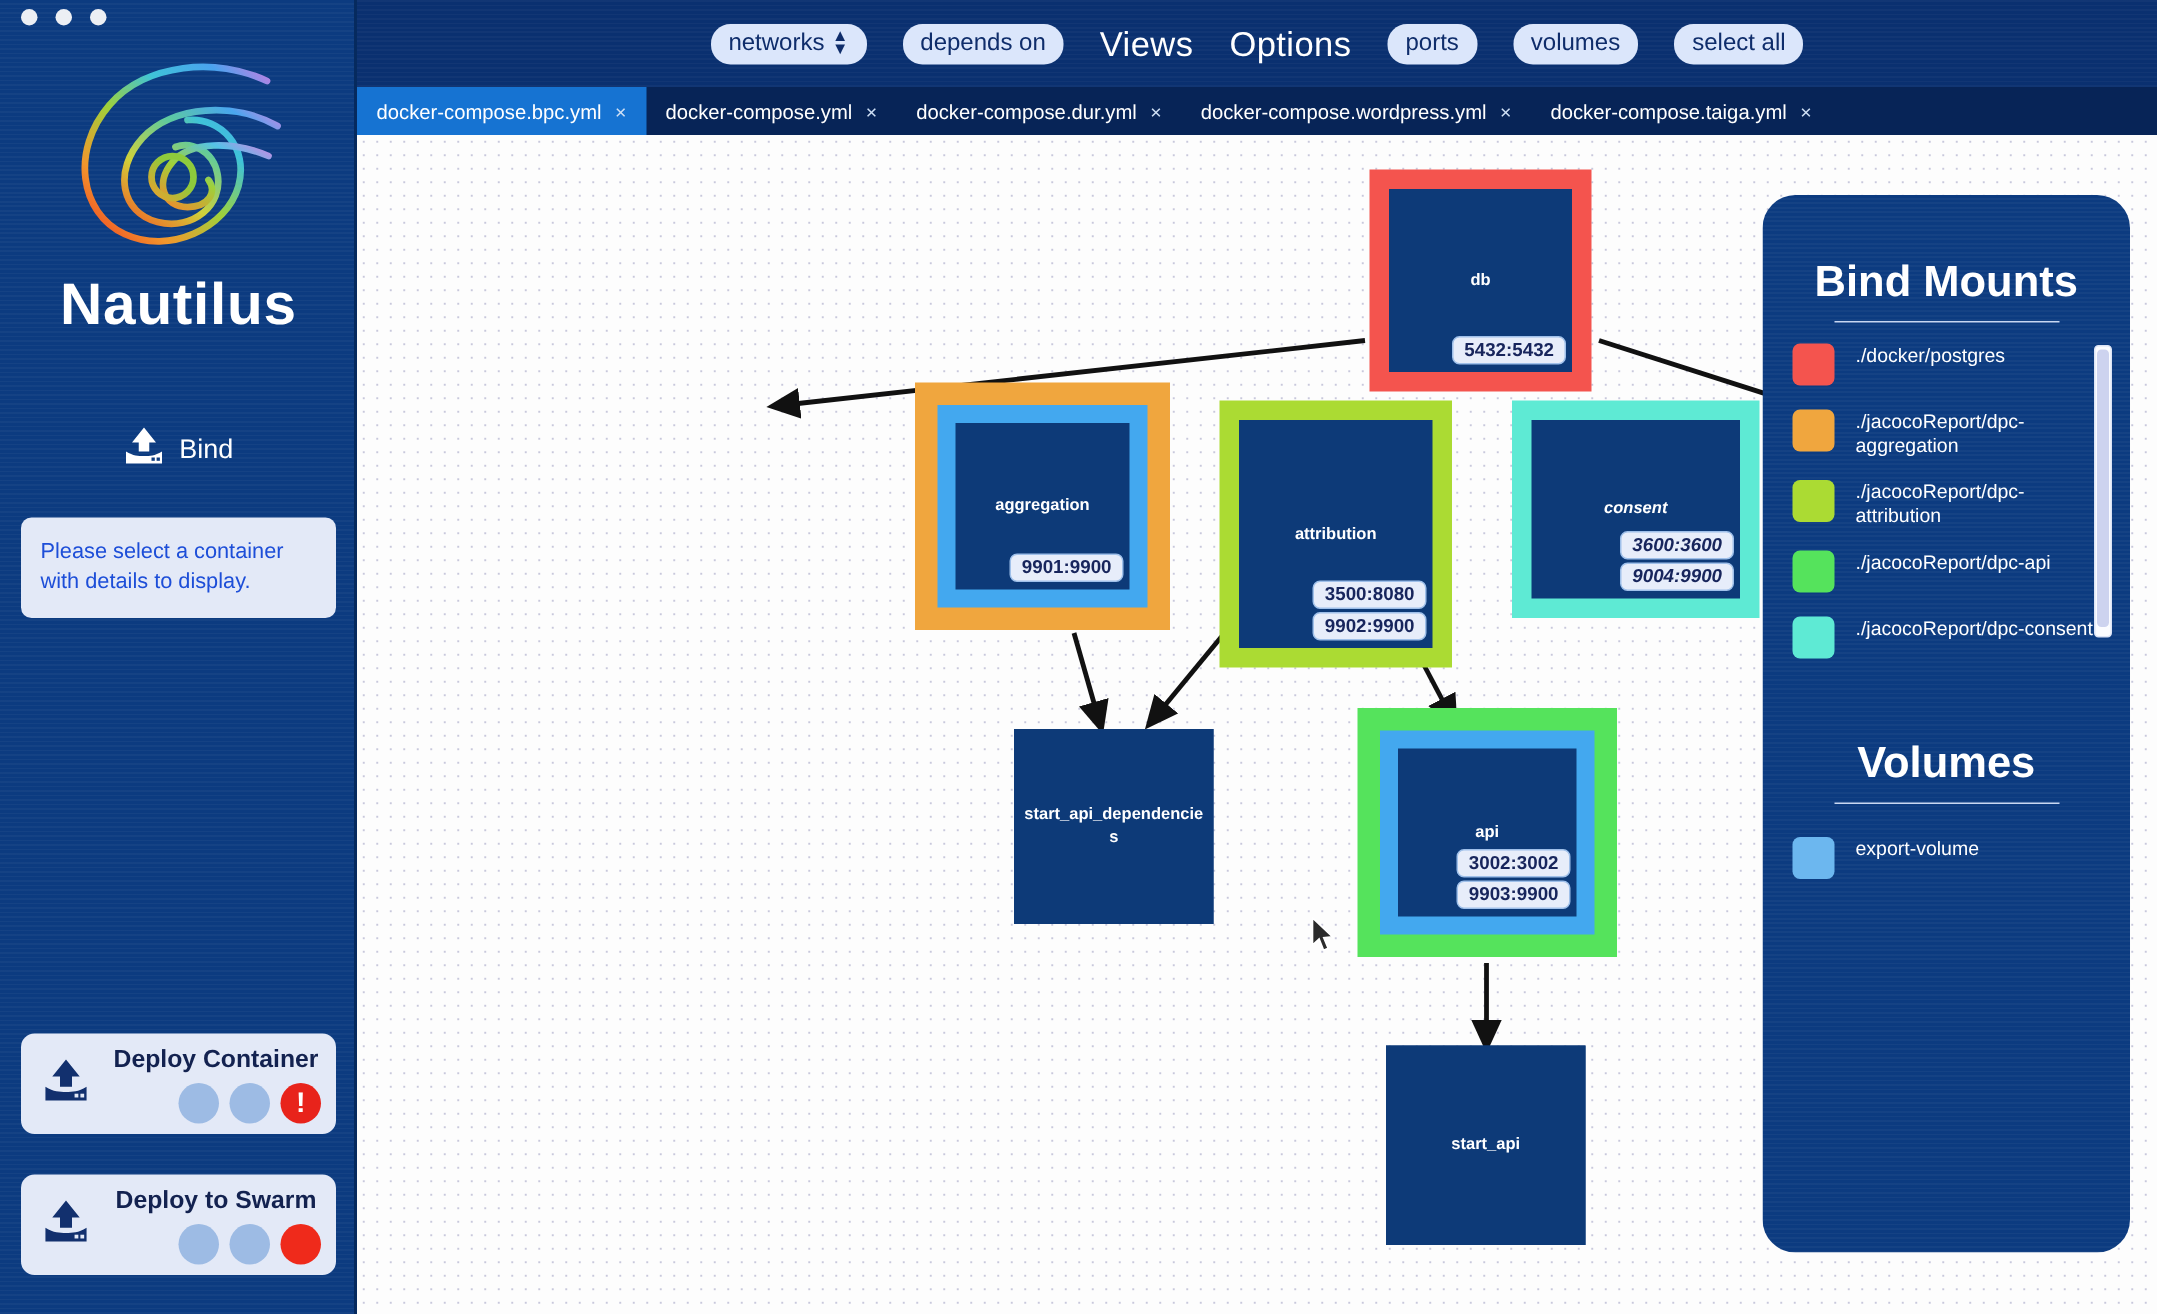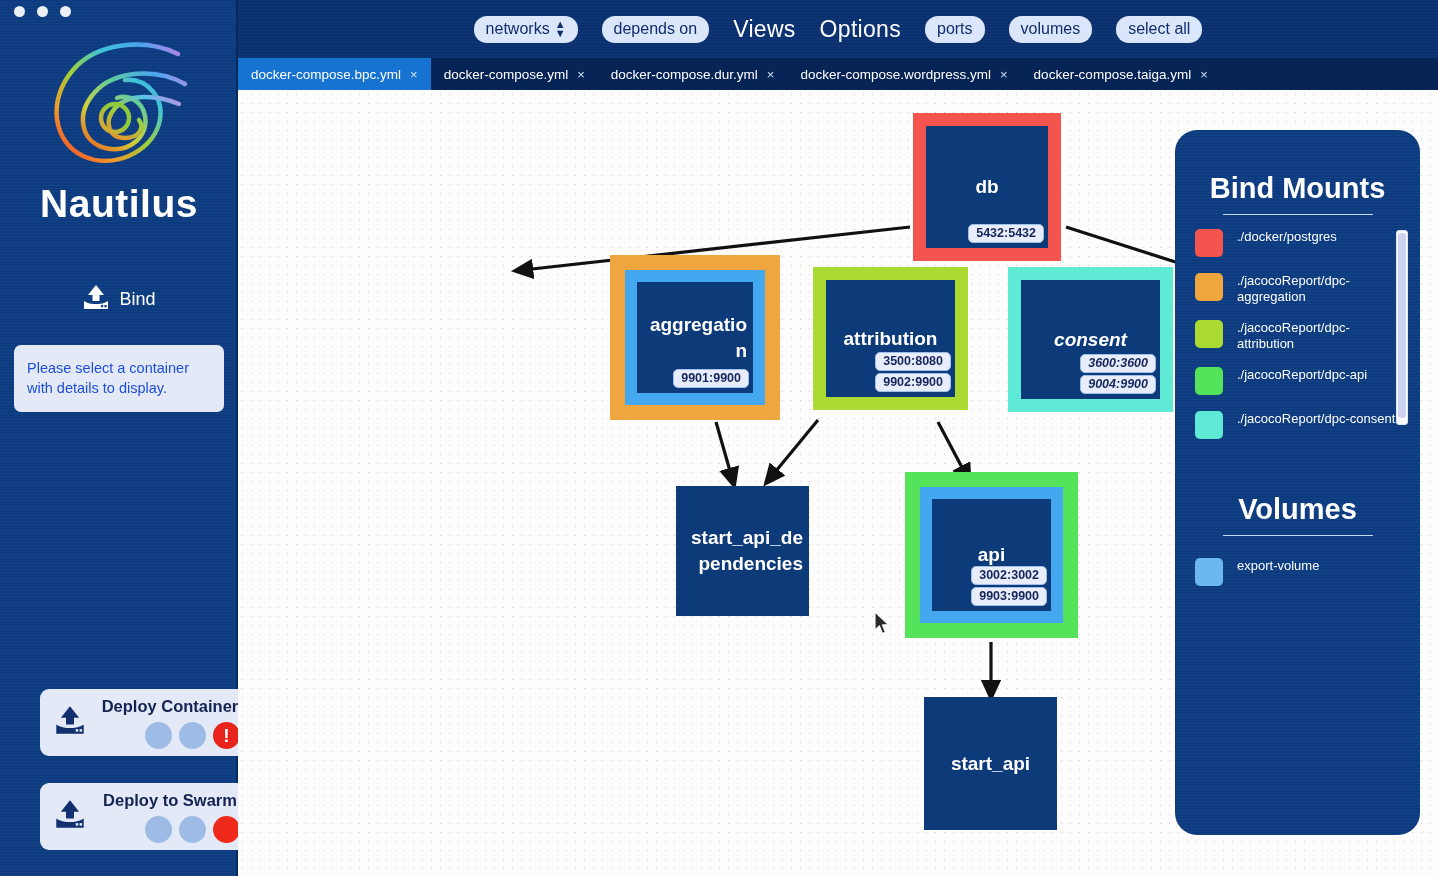--- a/index.html
+++ b/index.html
@@ -52,21 +52,20 @@
     position: absolute; left: 14px; top: 345px;
     width: 210px; padding: 14px 13px;
     background: #e3e9f7; border-radius: 7px;
     color: #1d4ed8; font-size: 14.5px; line-height: 1.35;
   }
   .deploy-btn {
     position: absolute; left: 14px;
     width: 210px; height: 67px;
     background: #e3e9f7; border-radius: 9px;
     cursor: pointer;
-    margin-left: 26px;
   }
   #deploy-container { top: 689px; }
   #deploy-swarm { top: 783px; }
   .deploy-title {
     position: absolute; left: 56px; top: 8px; width: 148px;
     text-align: center;
     color: #132250; font-size: 16.5px; font-weight: 600;
   }
   .deploy-dots {
     position: absolute; right: 10px; bottom: 7px;
@@ -132,22 +131,22 @@
   }
   #edges { position: absolute; left: 0; top: 0; width: 1200px; height: 786px; pointer-events: none; }
 
   .node {
     position: absolute;
     background: #0d3a78;
     display: flex; align-items: center; justify-content: center;
     cursor: pointer;
   }
   .node-label {
-    color: #fff; font-size: 19px; font-weight: 700;
-    text-align: right; line-height: 1.35; padding: 0 6px;
+    color: #fff; font-size: 11px; font-weight: 700;
+    text-align: center; line-height: 1.35; padding: 0 6px;
     word-break: break-all;
   }
   .ports {
     position: absolute; right: 4px; bottom: 5px;
     display: flex; flex-direction: column; gap: 2px; align-items: flex-end;
   }
   .port {
     background: #e7edfa; color: #17255c;
     border: 1px solid #9fc0ea; border-radius: 5px;
     font-size: 12.5px; font-weight: 700;
@@ -366,21 +365,21 @@
         <div class="node" style="left: 372px; top: 165px; width: 170px; height: 165px; background: rgb(240, 166, 62); padding: 15px;">
           <div style="width: 100%; height: 100%; background: rgb(67, 168, 239); padding: 12px; display: flex;">
             <div style="position: relative; width: 100%; height: 100%; background: rgb(13, 58, 120); display: flex; align-items: center; justify-content: center;">
               <div class="node-label">aggregation</div>
               <div class="ports">
                 <div class="port">9901:9900</div>
               </div>
             </div>
           </div>
         </div>
-        <div class="node" style="left: 575px; top: 177px; width: 155px; height: 143px; background: rgb(171, 219, 51); padding: 13px;">
+        <div class="node" style="left: 575px; top: 177px; width: 155px; height: 178px; background: rgb(171, 219, 51); padding: 13px;">
           <div style="position: relative; width: 100%; height: 100%; background: rgb(13, 58, 120); display: flex; align-items: center; justify-content: center;">
             <div class="node-label">attribution</div>
             <div class="ports">
               <div class="port">3500:8080</div>
               <div class="port">9902:9900</div>
             </div>
           </div>
         </div>
         <div class="node" style="left: 770px; top: 177px; width: 165px; height: 145px; background: rgb(94, 234, 212); padding: 13px;">
           <div style="position: relative; width: 100%; height: 100%; background: rgb(13, 58, 120); display: flex; align-items: center; justify-content: center; font-style: italic;">

